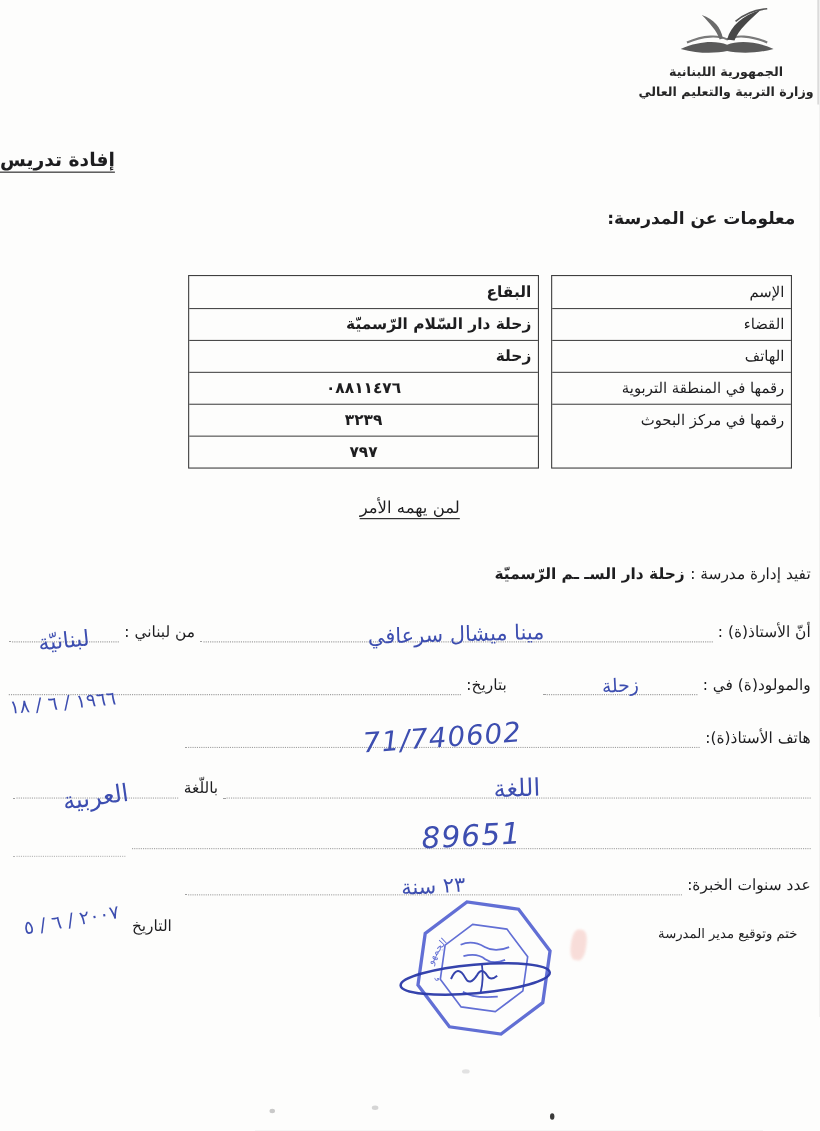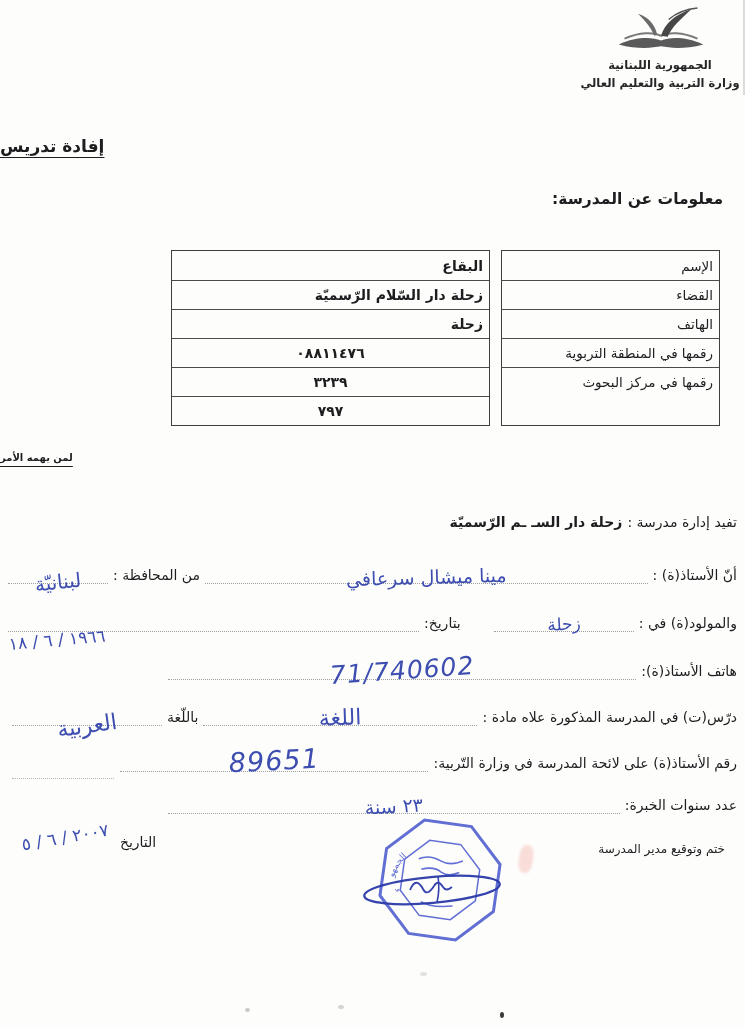--- a/index.html
+++ b/index.html
@@ -13,22 +13,22 @@
   .header .logo{display:block;margin:0 auto 1px 38px;}
   .header .h-line{font-size:11.5px;font-weight:bold;color:#262626;line-height:1.55;white-space:nowrap;}
   .edge-artifact{position:absolute;top:0;right:0;width:2px;height:95px;background:#c4c4c4;opacity:.6;}
   
   .doc-title{
     position:absolute;top:136px;left:0;right:0;text-align:left;
     font-size:17px;font-weight:bold;text-decoration:underline;text-underline-offset:5px;
   }
   .info-heading{position:absolute;top:190px;right:22px;font-size:15.5px;font-weight:bold;}
   .section-heading{
-    position:absolute;top:452px;left:0;right:0;text-align:left;
-    font-size:10px;font-weight:bold;text-decoration:underline;text-underline-offset:5px;
+    position:absolute;top:452px;left:0;right:0;text-align:center;
+    font-size:15px;font-weight:normal;text-decoration:underline;text-underline-offset:5px;
   }
   
   .info-table{position:absolute;top:250px;right:25px;display:flex;gap:11px;}
   .col{border:1.4px solid #3f3f3f;background:#fdfdfc;}
   .col-labels{width:217px;}
   .col-values{width:317px;}
   .cell{height:29px;box-sizing:border-box;display:flex;align-items:center;padding:0 6px;font-size:13.5px;white-space:nowrap;}
   .cell + .cell{border-top:1.1px solid #4a4a4a;}
   .col-labels .cell{justify-content:flex-start;}
   .col-values .cell{font-weight:bold;font-size:14px;}
@@ -102,21 +102,21 @@
   <div class="line" style="top:505px;right:8px;">
     <span class="lbl">تفيد إدارة مدرسة :</span>
     <span class="lbl bold">زحلة دار السـ ـم الرّسميّة</span>
   </div>
 
   <div class="line" style="top:558px;right:8px;left:8px;">
     <span class="lbl">أنّ الأستاذ(ة) :</span>
     <span class="dots">
       <span class="hw" style="bottom:-5px;font-size:19px;transform:rotate(-1.5deg);">مينا ميشال سرعافي</span>
     </span>
-    <span class="lbl">من المحافظة :</span>
+    <span class="lbl">من لبناني :</span>
     <span class="dots" style="flex:0 0 100px;">
       <span class="hw" style="bottom:-11px;font-size:20px;transform:rotate(-6deg);">لبنانيّة</span>
     </span>
   </div>
 
   <div class="line" style="top:606px;right:8px;left:8px;">
     <span class="lbl">والمولود(ة) في :</span>
     <span class="dots" style="flex:0 0 140px;">
       <span class="hw" style="bottom:-3px;font-size:17px;transform:rotate(-3deg);">زحلة</span>
     </span>
@@ -127,32 +127,30 @@
   </div>
 
   <div class="line" style="top:654px;right:8px;left:168px;">
     <span class="lbl">هاتف الأستاذ(ة):</span>
     <span class="dots">
       <span class="hw latin" dir="ltr" style="bottom:-6px;font-size:25px;transform:rotate(-4deg);">71/740602</span>
     </span>
   </div>
 
   <div class="line" style="top:700px;right:8px;left:12px;">
-    <span class="lbl">درّس(ت) في المدرسة المذكورة علاه مادة :</span>
     <span class="dots">
       <span class="hw" style="bottom:-5px;font-size:22px;transform:rotate(-2deg);">اللغة</span>
     </span>
     <span class="lbl">باللّغة</span>
     <span class="dots" style="flex:0 0 150px;">
       <span class="hw" style="bottom:-13px;font-size:22px;transform:rotate(-8deg);">العربية</span>
     </span>
   </div>
 
   <div class="line" style="top:746px;right:8px;left:120px;">
-    <span class="lbl">رقم الأستاذ(ة) على لائحة المدرسة في وزارة التّربية:</span>
     <span class="dots">
       <span class="hw latin" dir="ltr" style="bottom:-5px;font-size:27px;transform:rotate(-3deg);">89651</span>
     </span>
   </div>
   <div class="stub-dots" style="top:768px;left:12px;width:102px;"></div>
 
   <div class="line" style="top:788px;right:8px;left:168px;">
     <span class="lbl">عدد سنوات الخبرة:</span>
     <span class="dots">
       <span class="hw" style="bottom:-4px;font-size:19px;transform:rotate(-3deg);letter-spacing:3px;">٢٣ سنة</span>

